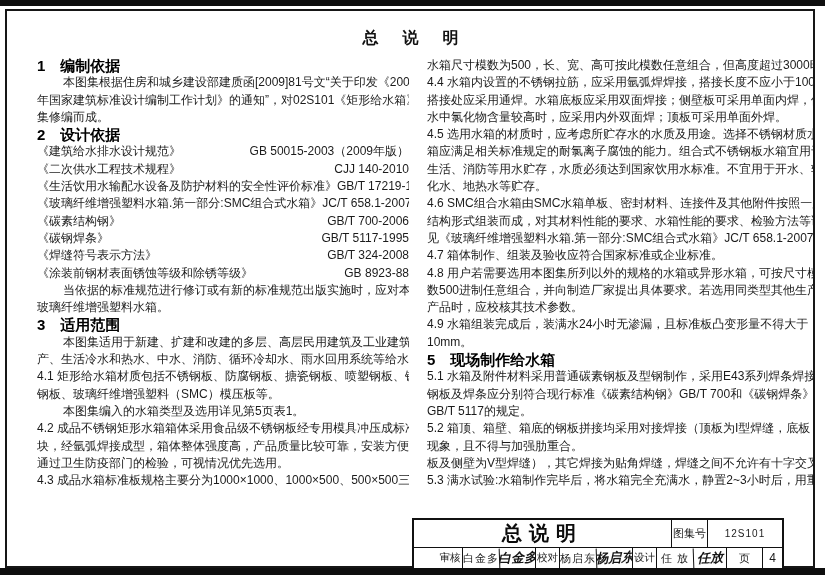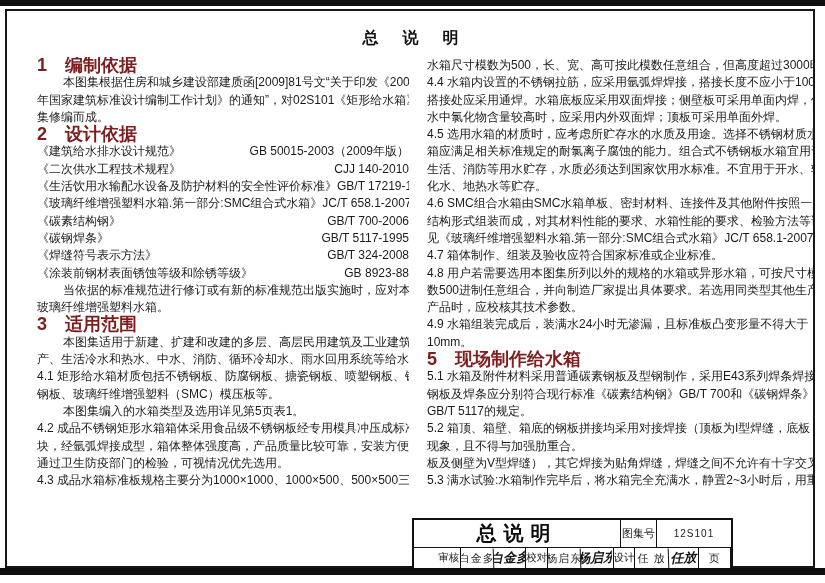--- a/index.html
+++ b/index.html
@@ -34,26 +34,26 @@
   .col{
     position:absolute;top:57px;
     font-size:12px;line-height:17.3px;
     white-space:nowrap;overflow:hidden;
     color:#1b1b1b;
   }
   .col-left{left:37px;width:372px;height:452px;}
   .col-right{left:427px;width:387px;height:452px;}
   .line{height:17.3px;}
   .line.indent{text-indent:26px;}
-  .line.heading{font-weight:bold;font-size:18px;color:#7f1d1d;}
+  .line.heading{font-weight:bold;font-size:15px;color:#000000;}
   .line.ref{display:flex;justify-content:space-between;}
   .ref-c{text-align:right;}
   
   .title-block{
-    position:absolute;left:412px;top:518px;width:321px;height:52px;
+    position:absolute;left:412px;top:518px;width:372px;height:52px;
     border:2px solid #111;
     display:flex;flex-direction:column;
     background:#fff;
   }
   .tb-top{display:flex;flex:1;border-bottom:1.5px solid #111;align-items:stretch;}
   .tb-bottom{display:flex;height:21px;align-items:stretch;padding-left:24px;}
   .tb-cell{
     display:flex;align-items:center;justify-content:center;
     border-left:1.5px solid #111;
     font-size:11px;

